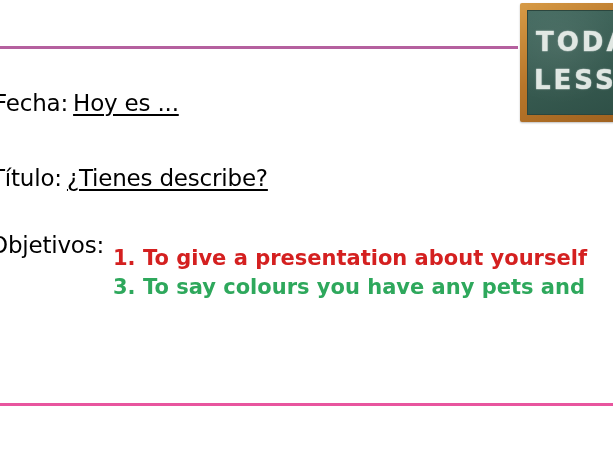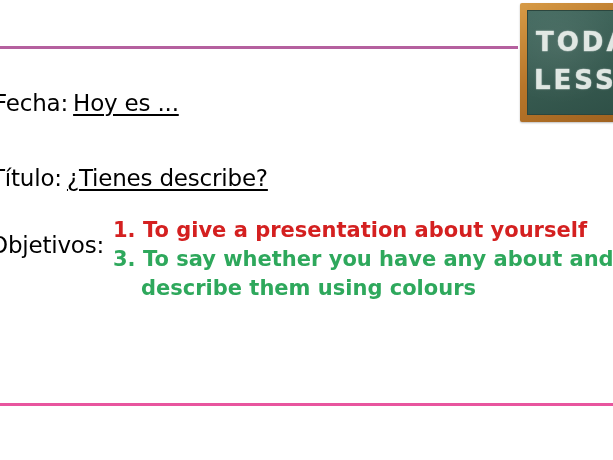--- a/index.html
+++ b/index.html
@@ -110,21 +110,21 @@
     top: 165px;
   }
   .row-objetivos {
     left: -10px;
     top: 232px;
   }
 
   .obj-block {
     position: absolute;
     left: 113px;
-    top: 216px;
+    top: 244px;
     font-family: "DejaVu Sans", sans-serif;
     font-size: 21px;
     font-weight: bold;
     line-height: 29px;
     white-space: nowrap;
   }
   .obj-1 { color: #d42020; }
   .obj-2 { color: #e8b527; }
   .obj-3 { color: #2ea85c; }
   .obj-3b {
@@ -160,20 +160,19 @@
     <span class="label">Objetivos:</span>
   </div>
 
   <div class="obj-block">
     <div class="obj-1">
       <span>1.</span>
       <span>To give a presentation about yourself</span>
     </div>
     <div class="obj-3">
       <span>3.</span>
-      <span>To say whether you have any about and</span>
+      <span>To say colours you have any pets and</span>
     </div>
-    <div class="obj-3b">describe them using colours</div>
   </div>
 
   <div class="rule-bottom"></div>
 
 </div>
 
 </body></html>

